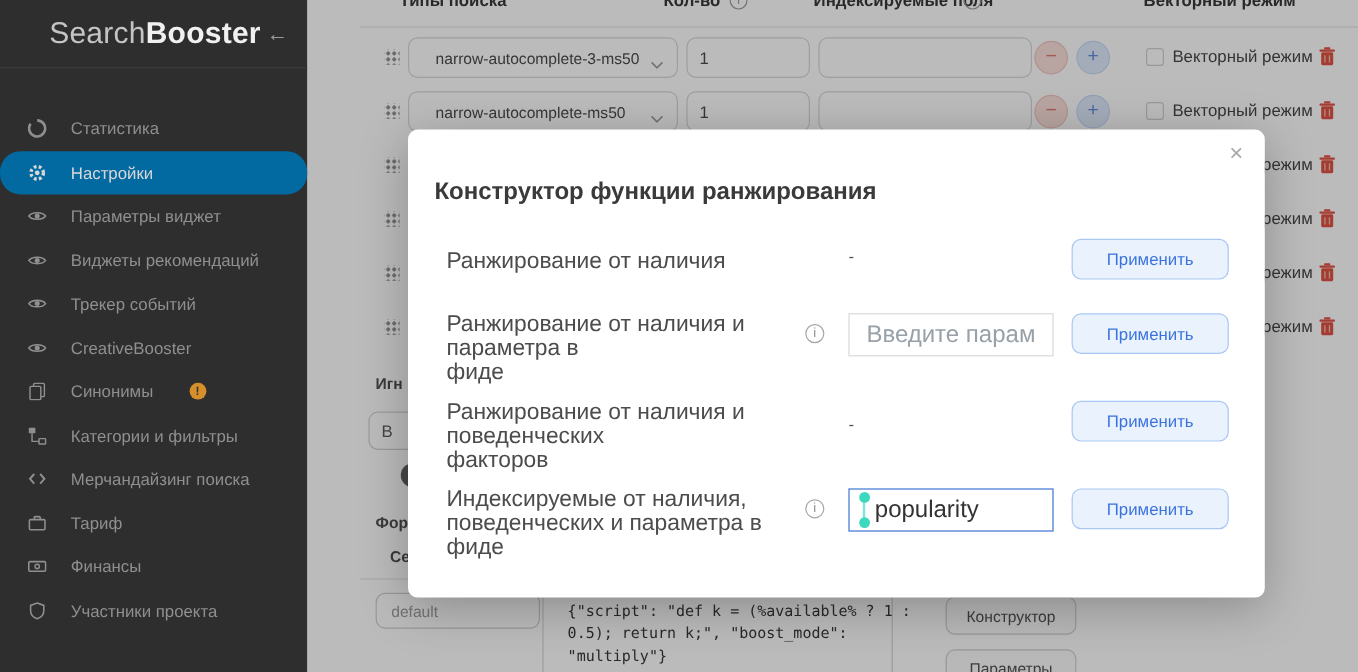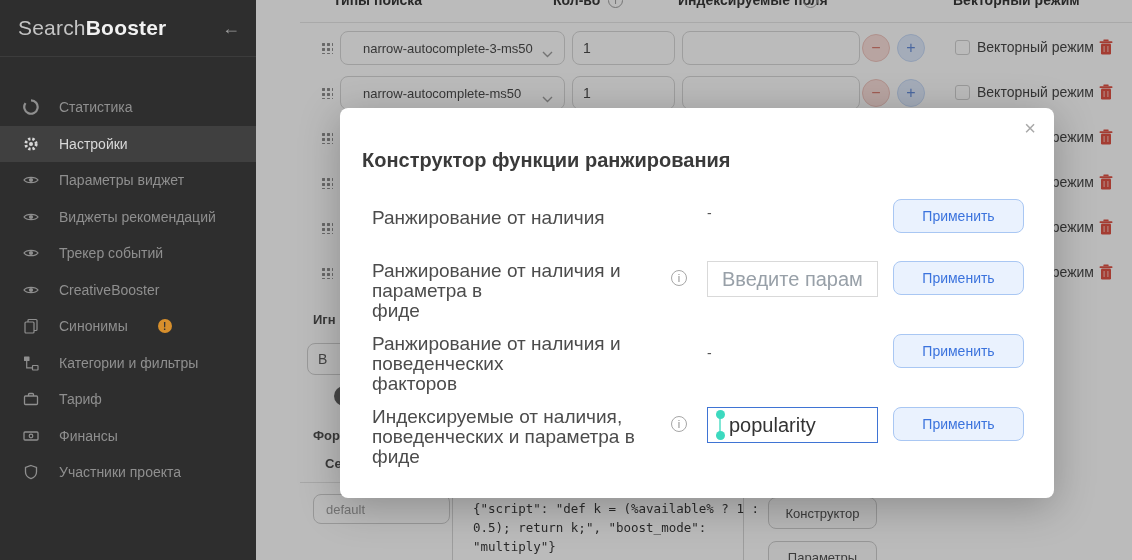--- a/index.html
+++ b/index.html
@@ -2,26 +2,26 @@
 <html><head>
 <meta charset="utf-8">
 <style>
   html,body{margin:0;padding:0;background:#888;}
   .app{position:relative;width:1132px;height:560px;overflow:hidden;background:#fff;
        font-family:"Liberation Sans",sans-serif;-webkit-font-smoothing:antialiased;}
 
   
   .sidebar{position:absolute;left:0;top:0;bottom:0;width:256px;background:#2e2e2e;z-index:5;}
   .logo-row{height:56px;display:flex;align-items:center;padding:0 16px 0 18px;border-bottom:1px solid #3c3c3c;}
-  .logo{font-size:21px;color:#c4c4c4;letter-spacing:.2px;}
+  .logo{font-size:25px;color:#c4c4c4;letter-spacing:.2px;margin-left:23px;}
   .logo b{color:#f1f1f1;font-weight:700;}
   .collapse{margin-left:auto;color:#9c9c9c;font-size:18px;cursor:pointer;line-height:1;}
   .menu{position:absolute;top:89px;left:0;right:0;}
   .mi{height:36.5px;display:flex;align-items:center;padding:0 18px 0 22px;color:#8f8f8f;font-size:14px;cursor:pointer;}
-  .mi.active{background:#404040;color:#d8d8d8;}
+  .mi.active{background:#0369a1;color:#d8d8d8;border-radius:17px;}
   .mi .ic{width:17px;height:17px;margin-right:20px;display:flex;align-items:center;justify-content:center;flex:none;}
   .mi .lbl{white-space:nowrap;}
   .badge{width:14px;height:14px;border-radius:50%;background:#d78f2c;color:#333;font-size:10px;font-weight:700;
          display:flex;align-items:center;justify-content:center;margin-left:30px;flex:none;}
 
   
   .content{position:absolute;left:256px;top:0;right:0;bottom:0;background:#fff;}
   .th{position:absolute;top:-8px;font-size:14px;font-weight:600;color:#2f2f2f;white-space:nowrap;}
   .info-c{position:absolute;top:-7px;width:15px;height:15px;border:1px solid #9a9a9a;border-radius:50%;
           color:#8f8f8f;font-size:10px;display:flex;align-items:center;justify-content:center;box-sizing:border-box;}
@@ -45,21 +45,21 @@
   .frag-label{position:absolute;font-size:13px;font-weight:600;color:#474747;white-space:nowrap;}
   .vfrag{position:absolute;left:51px;top:343px;width:220px;height:32px;border:1px solid #cfcfcf;border-radius:8px;
          background:#fff;font-size:14px;color:#555;display:flex;align-items:center;padding-left:10px;box-sizing:border-box;}
   .dcircle{position:absolute;left:78px;top:386px;width:20px;height:20px;border-radius:50%;background:#5a5a5a;}
   .hline2{position:absolute;left:44px;top:482px;width:100px;height:1px;background:#e3e3e3;}
   .definput{position:absolute;left:57px;top:494px;width:137px;height:30px;border:1px solid #cdcdcd;border-radius:8px;
             background:#fff;font-size:13px;color:#9a9a9a;padding:0 12px;box-sizing:border-box;font-family:inherit;}
   .code{position:absolute;left:196px;top:489px;width:292px;height:90px;border:1px solid #d4d4d4;border-radius:4px;background:#fff;
         font-family:"DejaVu Sans Mono",monospace;font-size:12.5px;line-height:19px;color:#2f2f2f;
         padding:9px 12px 0 20px;margin:0;white-space:pre;box-sizing:border-box;}
-  .graybtn{position:absolute;left:512px;width:109px;height:32px;background:#fbfbfb;border:1px solid #cccccc;border-radius:8px;
+  .graybtn{position:absolute;left:532px;width:109px;height:32px;background:#fbfbfb;border:1px solid #cccccc;border-radius:8px;
            color:#4a4a4a;font-size:13px;cursor:pointer;font-family:inherit;}
 
   
   .overlay{position:absolute;left:256px;top:0;right:0;bottom:0;background:rgba(30,30,30,.30);z-index:10;}
   .modal{position:absolute;left:340px;top:108px;width:714px;height:390px;background:#fff;border-radius:8px;
          box-shadow:0 8px 40px rgba(0,0,0,.25);z-index:20;}
   .mtitle{position:absolute;left:22px;top:24px;font-size:20px;font-weight:600;color:#3a3a3a;}
   .mclose{position:absolute;right:18px;top:10px;font-size:20px;color:#a8a8a8;cursor:pointer;line-height:1;}
   .mrow{position:absolute;left:32px;right:30px;height:36px;}
   .mlabel{position:absolute;left:0;top:0;width:312px;font-size:19px;line-height:20px;color:#4c4c4c;}
@@ -167,20 +167,28 @@
           <svg width="16" height="16" viewBox="0 0 16 16" fill="none">
               <rect x="1" y="1.5" width="5.5" height="4.5" rx="0.5" fill="currentColor"></rect>
               <path d="M3.7 6V12.8H9.5" stroke="currentColor" stroke-width="1.2"></path>
               <rect x="9.5" y="10.5" width="5.5" height="4.5" rx="0.5" stroke="currentColor" stroke-width="1.2"></rect>
             </svg>
         </span>
         <span class="lbl">Категории и фильтры</span>
       </div>
 
 
+      <div class="mi">
+        <span class="ic">
+          <svg width="16" height="16" viewBox="0 0 16 16" fill="none">
+              <path d="M5.5 4L2 8L5.5 12M10.5 4L14 8L10.5 12" stroke="currentColor" stroke-width="1.6"></path>
+            </svg>
+        </span>
+        <span class="lbl">Мерчандайзинг поиска</span>
+      </div>
 
       <div class="mi">
         <span class="ic">
           <svg width="16" height="16" viewBox="0 0 16 16" fill="none">
               <rect x="1.5" y="5" width="13" height="8.5" rx="1" stroke="currentColor" stroke-width="1.3"></rect>
               <path d="M5.5 5V3.5a1 1 0 0 1 1-1h3a1 1 0 0 1 1 1V5" stroke="currentColor" stroke-width="1.3"></path>
             </svg>
         </span>
         <span class="lbl">Тариф</span>
       </div>

